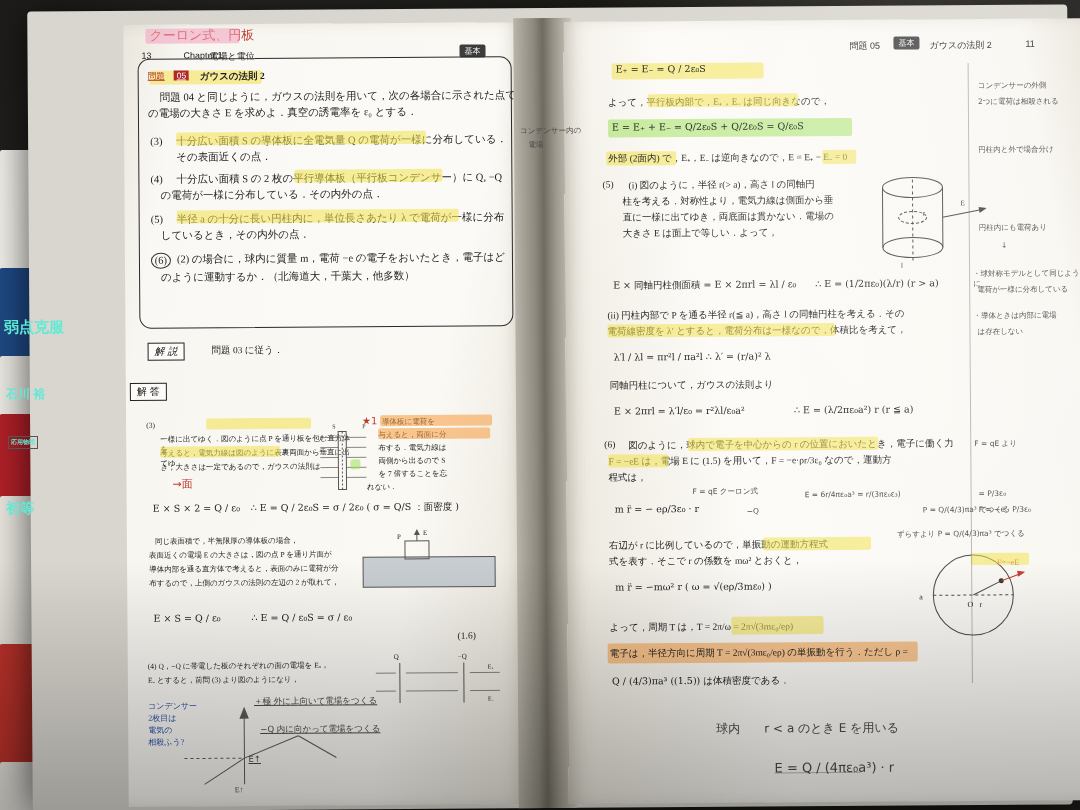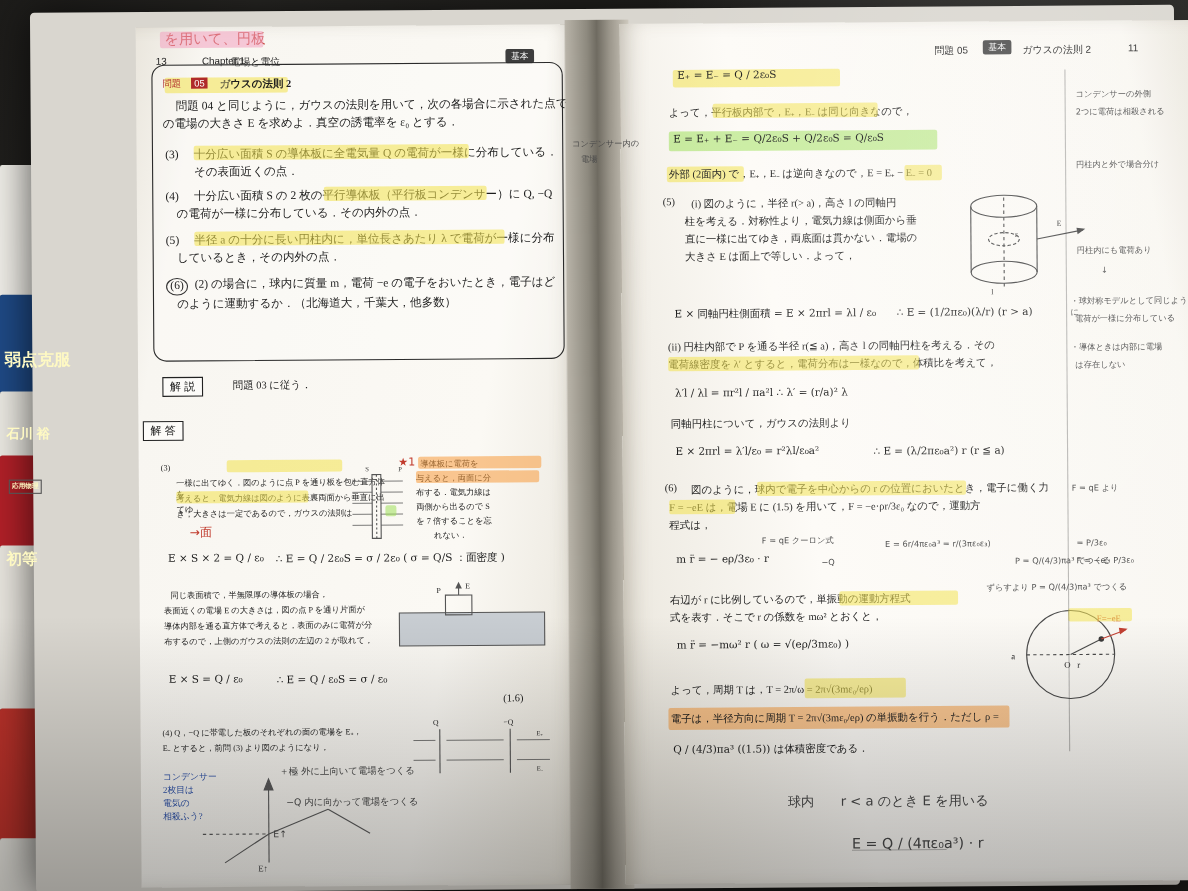--- a/index.html
+++ b/index.html
@@ -18,21 +18,21 @@
   .stack{position:absolute;left:0;top:150px;width:96px;height:620px;}
   .stk{position:absolute;left:0;border-radius:2px;}
   .stk1{top:0;width:92px;height:120px;background:#f2f0ea;}
   .stk2{top:118px;width:90px;height:90px;background:#1f4a86;}
   .stk3{top:206px;width:88px;height:60px;background:#eceae3;}
   .stk4{top:264px;width:86px;height:84px;background:#b22028;}
   .stk5{top:346px;width:84px;height:150px;background:#e9e6df;}
   .stk6{top:494px;width:82px;height:120px;background:#c3342c;}
   .stk7{top:612px;width:80px;height:120px;background:#efede6;}
   .stk-txt{position:absolute;font-family:"Liberation Sans",sans-serif;
-     font-weight:bold;color:#fef9c3;}
+     font-weight:bold;color:#5eead4;}
   
   .gutter{position:absolute;left:486px;top:10px;width:58px;height:790px;
      background:linear-gradient(90deg,#b9b4a9 0%,#8d897e 35%,#6f6b61 50%,#9b968b 70%,#cdc8bd 100%);
      filter:blur(.3px);}
   .page{position:absolute;top:14px;height:782px;background:#faf8f3;}
   .page.left{left:96px;width:400px;
      background:linear-gradient(100deg,#eae6dd 0%,#f8f6f1 12%,#fbf9f4 70%,#e6e2d8 100%);
      box-shadow:inset -14px 0 22px -12px rgba(80,70,50,.45);}
   .page.right{left:536px;width:520px;
      background:linear-gradient(260deg,#eae6dd 0%,#f9f7f2 10%,#fdfbf7 65%,#e8e4da 100%);
@@ -52,21 +52,21 @@
   .hl.g{background:#9fe05a;}
   .ink{position:absolute;font-family:"DejaVu Sans",sans-serif;}
   .ink.red{color:#c0392b;}
   .ink.pencil{color:#4a4a4a;}
   .lbl{position:absolute;font-family:"Liberation Serif",serif;color:#1d1d1d;}
   .mathline{position:absolute;font-family:"DejaVu Serif",serif;color:#1a1a1a;}
   .boxlbl{position:absolute;border:1.2px solid #222;padding:1px 6px;
      font-family:"Liberation Sans",sans-serif;font-size:10px;color:#111;background:rgba(255,255,255,.5);}
   svg{overflow:visible;}
   .tiny{font-size:7.5px;}
-  .xs{font-size:8.5px;}
+  .xs{font-size:8.5px;text-decoration:underline;}
   .sm{font-size:9.5px;}
   .star{position:absolute;color:#c0392b;font-size:10px;font-family:"DejaVu Sans",sans-serif;}
   .noteline{position:absolute;height:1px;background:rgba(60,60,60,.35);}
   .vline{position:absolute;width:1px;background:rgba(60,60,60,.35);}
   .glare{position:absolute;pointer-events:none;}
 </style>
 </head>
 <body>
 
 <div id="scene">
@@ -79,21 +79,21 @@
     <div class="stk stk4"></div>
     <div class="stk stk5"></div>
     <div class="stk stk6"></div>
     <div class="stk stk7"></div>
   </div>
 
   <div class="book">
 
     <div class="page left">
 
-      <div class="ink red" style="left:26px;top:2px;font-size:13px;">を用いて、円板</div>
+      <div class="ink red" style="left:26px;top:2px;font-size:13px;">クーロン式、円板</div>
       <div class="hl p" style="left:22px;top:4px;width:94px;height:15px;"></div>
 
       <div class="hdr" style="left:18px;top:26px;">13</div>
       <div class="hdr" style="left:36px;top:26px;margin-left:24px;">Chapter.1</div>
       <div class="hdr" style="left:86px;top:26px;">電場と電位</div>
       <div class="chip dark" style="position:absolute;left:336px;top:22px;">基本</div>
 
       <div class="qbox"></div>
 
       <div class="hl y" style="left:26px;top:46px;width:112px;height:14px;"></div>
@@ -117,39 +117,39 @@
       <div class="qline" style="left:36px;top:204px;">しているとき，その内外の点．</div>
 
       <div class="qline" style="left:26px;top:228px;border:1px solid #333;border-radius:50%;width:18px;height:14px;text-align:center;line-height:14px;">(6)</div>
       <div class="qline" style="left:52px;top:228px;">(2) の場合に，球内に質量 m，電荷 −e の電子をおいたとき，電子はど</div>
       <div class="qline" style="left:36px;top:246px;">のように運動するか．（北海道大，千葉大，他多数）</div>
 
       <div class="hl y" style="left:52px;top:108px;width:250px;height:13px;"></div>
       <div class="hl y" style="left:170px;top:146px;width:148px;height:13px;"></div>
       <div class="hl y" style="left:52px;top:186px;width:282px;height:13px;"></div>
 
-      <div class="boxlbl" style="left:22px;top:318px;">解 説</div>
+      <div class="boxlbl" style="left:22px;top:318px;font-style:italic;">解 説</div>
       <div class="lbl sm" style="left:86px;top:320px;">問題 03 に従う．</div>
 
       <div class="boxlbl" style="left:4px;top:358px;">解 答</div>
 
       <div class="lbl tiny" style="left:20px;top:396px;">(3)</div>
       <div class="lbl tiny" style="left:34px;top:410px;width:195px;">一様に出てゆく．図のように点 P を通り板を包む直方体を</div>
       <div class="lbl tiny" style="left:34px;top:424px;width:195px;">考えると，電気力線は図のように表裏両面から垂直に出てゆ</div>
       <div class="lbl tiny" style="left:34px;top:438px;width:195px;">き，大きさは一定であるので，ガウスの法則は</div>
       <div class="hl y" style="left:80px;top:394px;width:105px;height:11px;"></div>
       <div class="hl y" style="left:34px;top:422px;width:120px;height:11px;"></div>
 
       <div class="star" style="left:236px;top:392px;">★1</div>
       <div class="lbl tiny" style="left:256px;top:394px;width:118px;color:#1c1c1c;">導体板に電荷を</div>
       <div class="lbl tiny" style="left:252px;top:407px;width:124px;">与えると，両面に分</div>
       <div class="lbl tiny" style="left:252px;top:420px;width:124px;">布する．電気力線は</div>
       <div class="lbl tiny" style="left:252px;top:433px;width:124px;">両側から出るので S</div>
       <div class="lbl tiny" style="left:252px;top:446px;width:124px;">を 7 倍することを忘</div>
-      <div class="lbl tiny" style="left:268px;top:459px;width:124px;">れない．</div>
+      <div class="lbl tiny" style="left:240px;top:459px;width:124px;font-style:italic;">れない．</div>
       <div class="hl o" style="left:254px;top:392px;width:112px;height:11px;"></div>
       <div class="hl o" style="left:252px;top:405px;width:112px;height:11px;"></div>
 
       <svg style="position:absolute;left:196px;top:402px;" width="60" height="72">
         <rect x="16" y="6" width="8" height="58" fill="none" stroke="#555"></rect>
         <line x1="20" y1="6" x2="20" y2="64" stroke="#555" stroke-dasharray="2,2"></line>
         <g stroke="#555" stroke-width=".7">
           <line x1="24" y1="12" x2="44" y2="12"></line>
             <line x1="24" y1="22" x2="44" y2="22"></line>
           <line x1="24" y1="32" x2="44" y2="32"></line>

